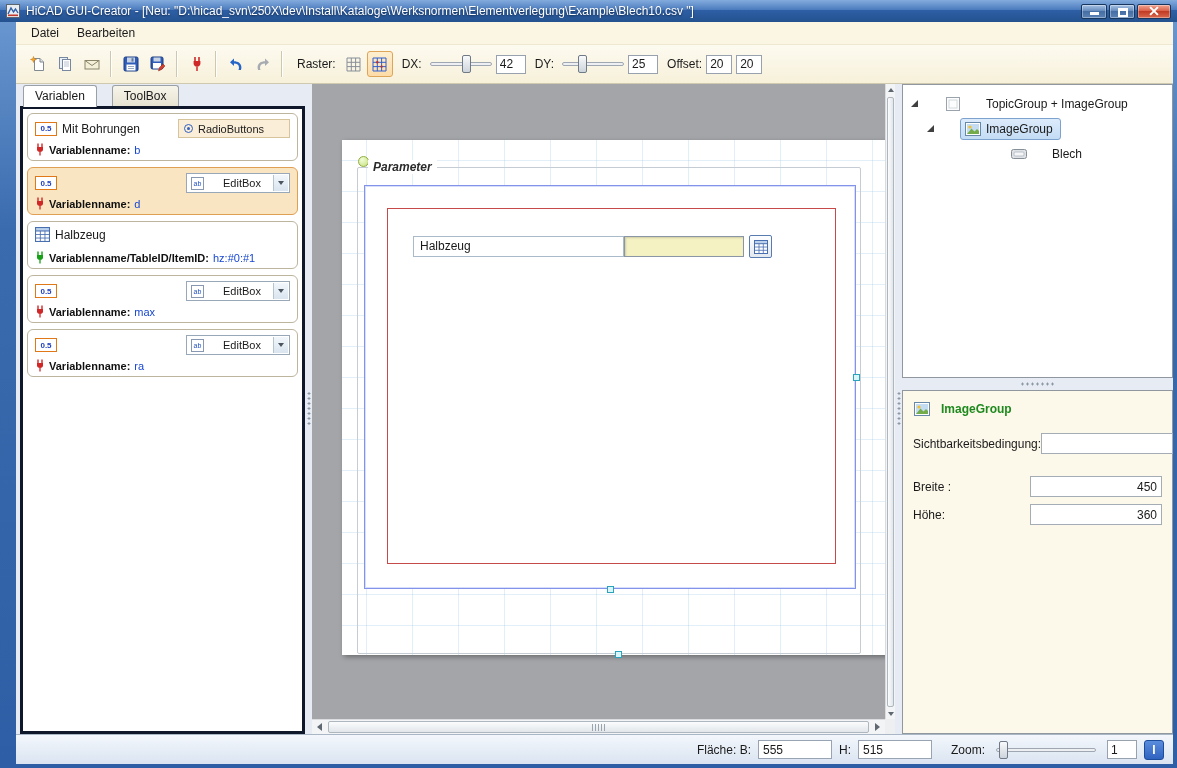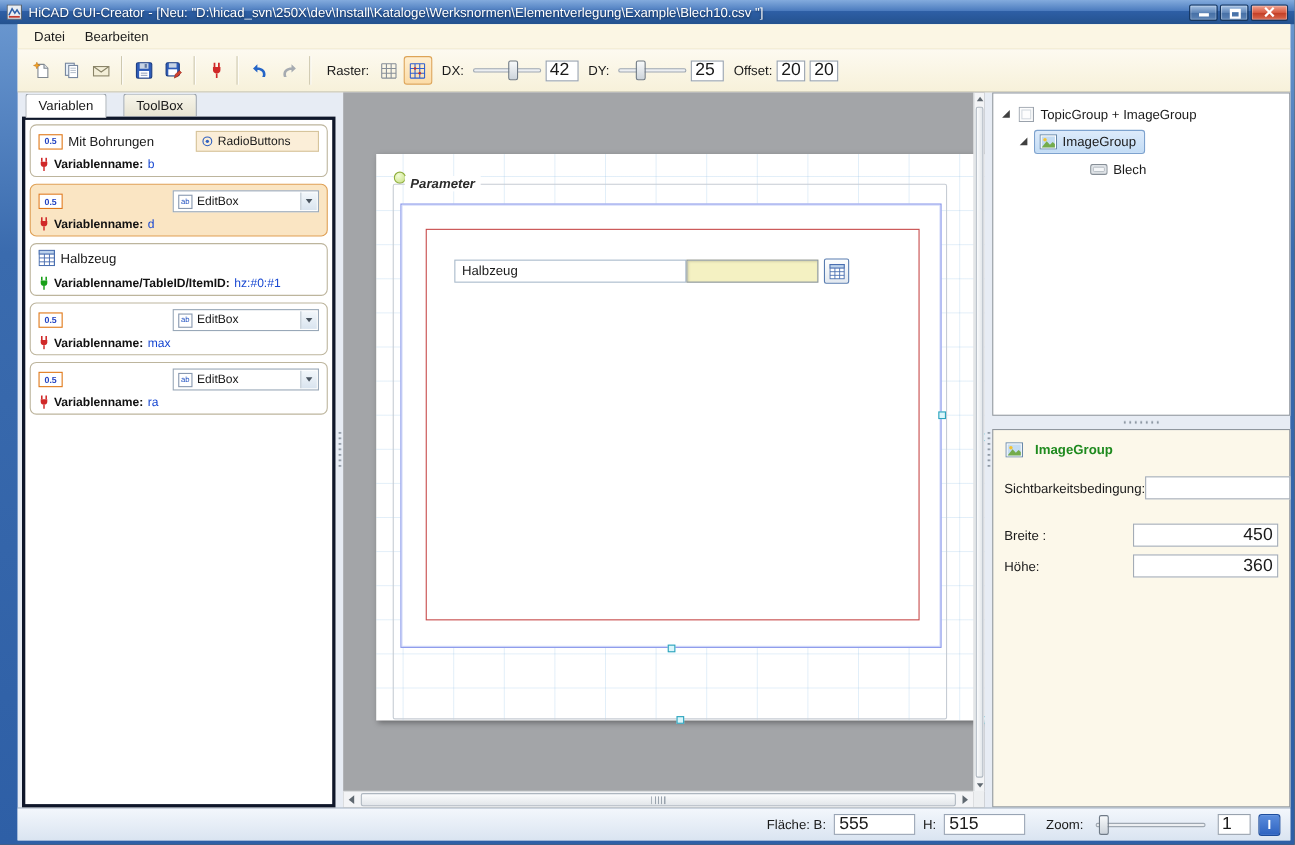--- a/index.html
+++ b/index.html
@@ -34,21 +34,21 @@
     background:linear-gradient(180deg,#fdfaf0,#f7f1da);border-bottom:1px solid #cfc9b0;}
   .tbtn{width:27px;height:27px;flex:none;display:flex;align-items:center;justify-content:center;border-radius:3px;}
   .tbtn.pressed{width:26px;height:26px;background:linear-gradient(180deg,#ffefd0,#fcdca8);border:1px solid #dea457;}
   .tsep{width:0;height:26px;border-left:1px solid #cec8ae;border-right:1px solid #ffffff;margin:0 5px;flex:none;}
   .tool-label{margin:0 4px 0 9px;white-space:nowrap;}
   .slider{position:relative;width:66px;height:22px;flex:none;margin:0 2px;}
   .slider .groove{position:absolute;left:2px;right:2px;top:9px;height:4px;background:#edeff2;
     border:1px solid #9fa8b2;border-radius:2px;}
   .slider .thumb{position:absolute;top:2px;width:9px;height:18px;border:1px solid #6f7a86;border-radius:2px;
     background:linear-gradient(180deg,#f8fafb,#cdd4db);}
-  input{font-family:inherit;font-size:16px;color:#1a1a1a;}
+  input{font-family:inherit;font-size:12px;color:#1a1a1a;}
   input.num{height:19px;border:1px solid #98a2ae;background:#fff;padding:0 3px;}
   .w30{width:30px;}.w26{width:26px;}
   
   .main{flex:1;display:flex;min-height:0;padding-left:4px;}
   .vsplit{width:7px;flex:none;position:relative;}
   .grip-v{position:absolute;left:50%;top:50%;transform:translate(-50%,-50%);width:3px;height:36px;
     background-image:radial-gradient(circle,#8e98a4 1.1px,transparent 1.3px);background-size:3px 5px;}
   .hsplit{height:12px;flex:none;position:relative;}
   .grip-h{position:absolute;left:50%;top:50%;transform:translate(-50%,-50%);width:36px;height:3px;
     background-image:radial-gradient(circle,#8e98a4 1.1px,transparent 1.3px);background-size:5px 3px;}
@@ -63,22 +63,22 @@
   .card{height:48px;flex:none;border:1px solid #bdb59d;border-radius:6px;background:#fff;
     padding:5px 7px 4px;display:flex;flex-direction:column;justify-content:space-between;}
   .card.selected{background:#fae5c3;border-color:#dfa055;}
   .card-row{display:flex;align-items:center;gap:5px;min-height:15px;}
   .num-badge{width:22px;height:14px;flex:none;border:1px solid #e07818;background:#fff;color:#2040c0;
     font-size:8px;font-weight:bold;display:flex;align-items:center;justify-content:center;}
   .preview-radio{margin-left:auto;width:112px;height:19px;background:#fbeed8;border:1px solid #d6c49c;
     display:flex;align-items:center;gap:5px;padding:0 5px;font-size:11px;}
   .radio-glyph{width:9px;height:9px;flex:none;border:1px solid #3060c0;border-radius:50%;position:relative;}
   .radio-glyph::after{content:"";position:absolute;inset:2px;background:#3060c0;border-radius:50%;}
-  .combo{margin-left:auto;width:133px;height:20px;background:#fff;border:1px solid #99a8b8;
-    display:flex;align-items:center;gap:4px;padding:0 18px 0 4px;position:relative;font-size:11px;}
+  .combo{margin-left:auto;width:104px;height:20px;background:#fff;border:1px solid #99a8b8;
+    display:flex;align-items:center;gap:19px;padding:0 18px 0 4px;position:relative;font-size:11px;}
   .ab-glyph{width:13px;height:13px;flex:none;border:1px solid #8898b0;color:#2050c0;font-size:7px;
     display:flex;align-items:center;justify-content:center;}
   .combo-btn{position:absolute;top:1px;right:1px;bottom:1px;width:15px;border-left:1px solid #b7c3cf;
     background:linear-gradient(180deg,#f2f7fb,#d9e4ef);display:flex;align-items:center;justify-content:center;}
   .chev{width:0;height:0;border-left:3.5px solid transparent;border-right:3.5px solid transparent;
     border-top:4px solid #4a5560;}
   .var-row{font-size:11px;display:flex;align-items:center;gap:4px;}
   .var-label{font-weight:bold;color:#111;white-space:nowrap;}
   .var-value{color:#1747d1;}
   .plug{width:10px;height:13px;flex:none;}
@@ -118,21 +118,21 @@
     background:linear-gradient(90deg,#fbfcfd,#e2e6ea);}
   .grip-lines{width:13px;height:7px;background-image:repeating-linear-gradient(90deg,#9aa4ae 0 1px,transparent 1px 3px);}
   .corner{position:absolute;right:0;bottom:0;width:10px;height:15px;background:#edeff1;z-index:4;}
   .tri-l{width:0;height:0;border-top:4px solid transparent;border-bottom:4px solid transparent;border-right:5px solid #5f6870;}
   .tri-r{width:0;height:0;border-top:4px solid transparent;border-bottom:4px solid transparent;border-left:5px solid #5f6870;}
   .tri-u{width:0;height:0;border-left:3px solid transparent;border-right:3px solid transparent;border-bottom:4px solid #5f6870;}
   .tri-d{width:0;height:0;border-left:3px solid transparent;border-right:3px solid transparent;border-top:4px solid #5f6870;}
   
   .right-col{width:271px;flex:none;display:flex;flex-direction:column;}
   .tree-panel{height:294px;flex:none;background:#fff;border:1px solid #90979f;padding:6px 4px;overflow:hidden;}
-  .tnode{height:25px;display:flex;align-items:center;}
+  .tnode{height:25px;display:flex;align-items:center;gap:20px;}
   .expander{width:0;height:0;border-left:7px solid transparent;border-bottom:7px solid #404040;
     margin-right:6px;flex:none;}
   .expander.spacer{border-bottom-color:transparent;}
   .ticon{width:17px;height:16px;flex:none;margin-right:5px;display:flex;align-items:center;justify-content:center;}
   .tsel{display:flex;align-items:center;padding:2px 7px 2px 3px;border:1px solid #7da2ce;border-radius:3px;
     background:linear-gradient(180deg,#ddebfb,#c3dcf5);}
   .pencil{margin-left:10px;}
   
   .props-panel{flex:1;background:#fcf8ea;border:1px solid #90979f;padding:10px;display:flex;flex-direction:column;}
   .props-header{display:flex;align-items:center;gap:6px;font-weight:bold;color:#1e8a1e;}

